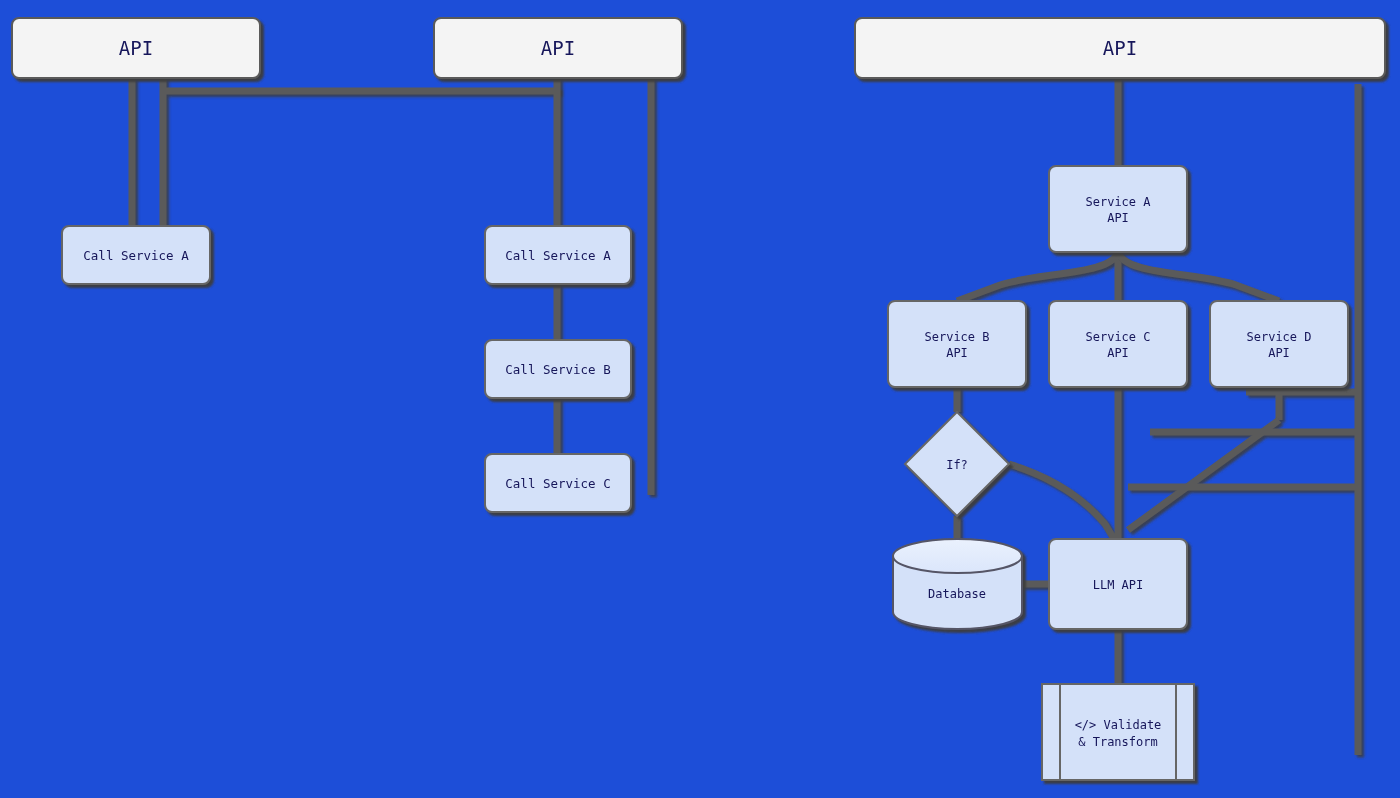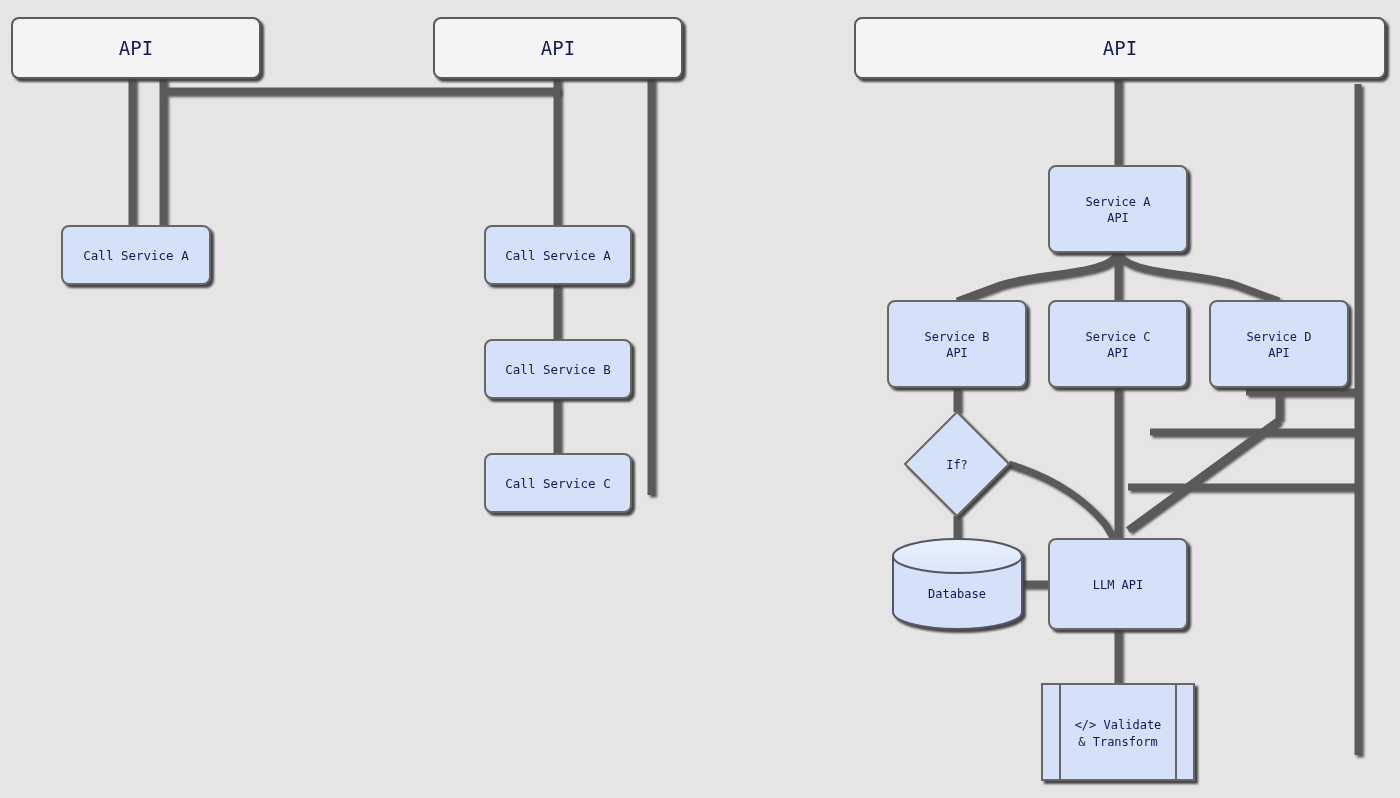--- a/index.html
+++ b/index.html
@@ -33,21 +33,21 @@
     text-anchor: middle;
     dominant-baseline: middle;
   }
   .node-label-lg { font-size: 19px; }
   .node-label    { font-size: 12.5px; }
   .node-label-sm { font-size: 12px; }
 </style>
 </head>
 <body style="background: rgb(0, 0, 0);">
 
-<div id="canvas" style="background: #e5e5e5;">
+<div id="canvas" style="background: #1d4ed8;">
 
   <svg class="diagram" viewBox="0 0 1400 798" xmlns="http://www.w3.org/2000/svg">
 
     <defs>
       <filter id="nodeShadow" x="-30%" y="-30%" width="180%" height="180%">
         <feDropShadow dx="3" dy="3" stdDeviation="1.2" flood-color="#3c3c3c" flood-opacity="0.95"></feDropShadow>
       </filter>
       <filter id="edgeShadow" x="-30%" y="-30%" width="180%" height="180%">
         <feDropShadow dx="2.5" dy="2.5" stdDeviation="0.9" flood-color="#3c3c3c" flood-opacity="0.85"></feDropShadow>
       </filter>

